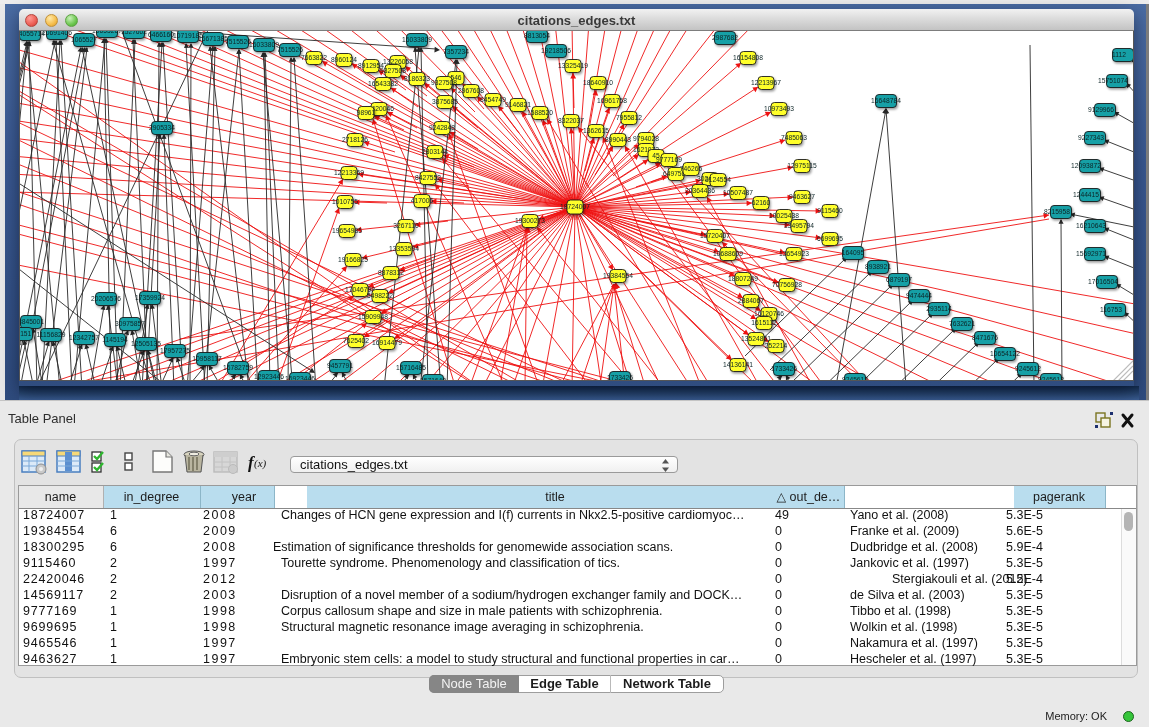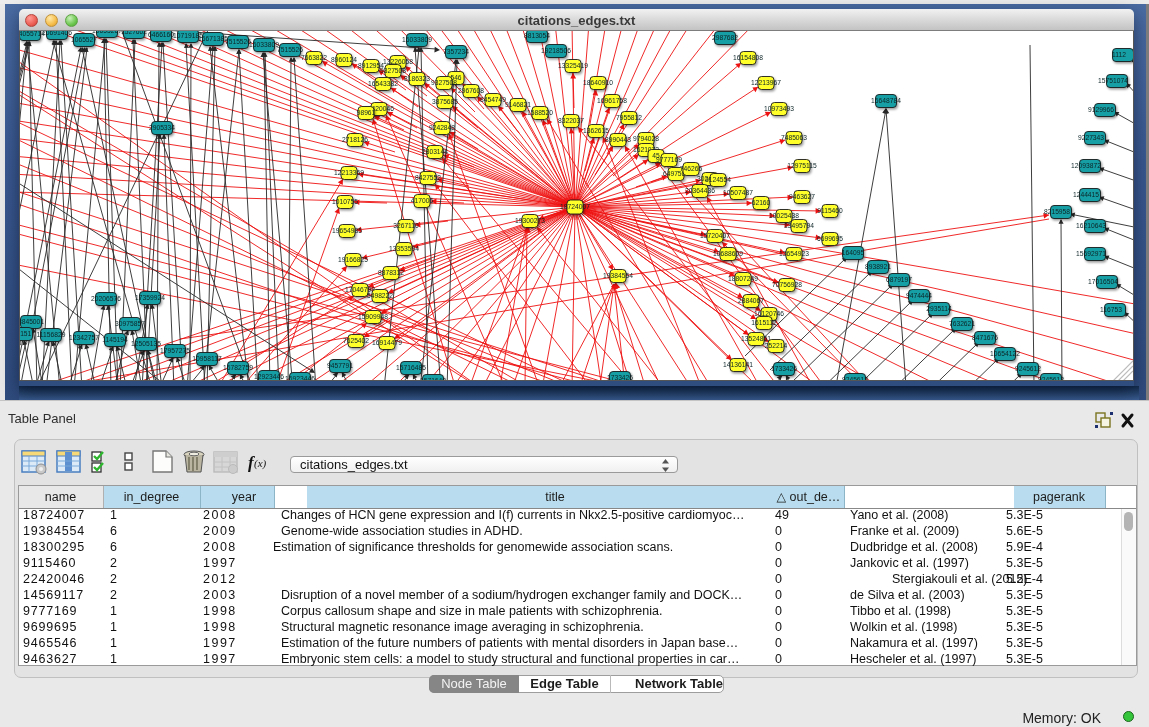--- a/index.html
+++ b/index.html
@@ -23,21 +23,21 @@
 #container { position:absolute; left:14px; top:38px; width:1124px; height:239px; background:#e3e3e3;
   border:1px solid #c0c0c0; border-radius:7px; }
 #dd { position:absolute; left:275px; top:16px; width:388px; height:17px; background:linear-gradient(180deg,#fff,#f0f0f0);
   border:1px solid #9a9a9a; border-radius:4px; font-size:13px; color:#111; padding:0px 0 0 9px; line-height:16px;}
 #tablewrap { position:absolute; left:2.5px; top:45px; width:1119px; height:181px; background:#fff; border:1px solid #9a9a9a; }
 .hcell { position:absolute; top:0; height:22px; background:#b9ddee; border-right:1px solid #8cb6c8; font-size:12.5px; color:#1c1c1c; text-align:center; line-height:22px; }
 .trow { position:absolute; left:0; width:1100px; height:16px; font-size:12.5px; color:#111; }
 .trow span { position:absolute; top:1px; white-space:nowrap; }
 .trow span:first-child { letter-spacing:0.8px; }
 .trow span:nth-child(3) { letter-spacing:1.5px; }
-#memory { position:absolute; right:48px; top:710px; font-size:14px; color:#222; }
+#memory { position:absolute; right:42px; top:710px; font-size:11px; color:#222; }
 #memdot { position:absolute; right:15px; top:711px; width:11px; height:11px; border-radius:50%; background:#35c53a; border:1px solid #1c641e; }
 </style></head>
 <body>
 <div id="app">
 <div id="topstrip"></div>
 <div id="desktop">
   <div id="underwin"></div>
   <div id="macwin">
     <div id="titlebar">
       <span class="tl" style="left:6.4px;background:radial-gradient(circle at 35% 30%,#ff9a94,#ec5f55 60%,#c33b32);border:1px solid #b5443c;"></span>
@@ -933,56 +933,56 @@
       <div style="position:absolute;left:0;top:22px;width:1117px;height:1px;background:#888;"></div>
       <div style="position:absolute;left:1102px;top:23px;width:15px;height:156px;background:#fafafa;border-left:1px solid #ddd;"></div>
       <div style="position:absolute;left:1105px;top:26px;width:9px;height:19px;background:#b4b4b4;border-radius:5px;"></div>
     </div>
   </div>
 </div>
 <div id="tabrow">
   <div style="position:absolute;left:429px;top:675px;width:295px;height:18px;background:#fff;border:1px solid #9d9d9d;border-radius:5px;"></div>
   <div style="position:absolute;left:429px;top:675px;width:90px;height:18px;background:#868686;border-radius:5px 0 0 5px;color:#f3f3f3;font-size:13px;text-align:center;line-height:18px;">Node Table</div>
   <div style="position:absolute;left:519px;top:675px;width:92px;height:18px;color:#1c1c1c;font-size:13px;font-weight:bold;text-align:center;line-height:18px;border-right:1px solid #b9b9b9;">Edge Table</div>
-  <div style="position:absolute;left:611px;top:675px;width:112px;height:18px;color:#1c1c1c;font-size:13px;font-weight:bold;text-align:right;line-height:18px;">Network Table</div>
+  <div style="position:absolute;left:611px;top:675px;width:112px;height:18px;color:#1c1c1c;font-size:13px;font-weight:bold;text-align:center;line-height:18px;">Network Table</div>
 </div>
 <div id="memory">Memory: OK</div>
 <div id="memdot"></div>
 <div id="rowshost" style="position:absolute;left:0;top:0;width:1135px;">
 <div class="trow" style="top:507px">
         <span style="left:23px">18724007</span>
         <span style="left:110px">1</span>
         <span style="left:203px">2008</span>
         <span style="left:281px">Changes of HCN gene expression and I(f) currents in Nkx2.5-positive cardiomyoc…</span>
         <span style="left:775px">49</span>
         <span style="left:850px">Yano et al. (2008)</span>
         <span style="left:1006px">5.3E-5</span>
       </div>
 <div class="trow" style="top:523px">
         <span style="left:23px">19384554</span>
         <span style="left:110px">6</span>
         <span style="left:203px">2009</span>
-        <span style="left:281px">Genome-wide association studies in ADHD.</span>
         <span style="left:775px">0</span>
         <span style="left:850px">Franke et al. (2009)</span>
         <span style="left:1006px">5.6E-5</span>
       </div>
 <div class="trow" style="top:539px">
         <span style="left:23px">18300295</span>
         <span style="left:110px">6</span>
         <span style="left:203px">2008</span>
         <span style="left:273px">Estimation of significance thresholds for genomewide association scans.</span>
         <span style="left:775px">0</span>
         <span style="left:850px">Dudbridge et al. (2008)</span>
         <span style="left:1006px">5.9E-4</span>
       </div>
 <div class="trow" style="top:555px">
         <span style="left:23px">9115460</span>
         <span style="left:110px">2</span>
         <span style="left:203px">1997</span>
+        <span style="left:281px">Tourette syndrome. Phenomenology and classification of tics.</span>
         <span style="left:775px">0</span>
         <span style="left:850px">Jankovic et al. (1997)</span>
         <span style="left:1006px">5.3E-5</span>
       </div>
 <div class="trow" style="top:571px">
         <span style="left:23px">22420046</span>
         <span style="left:110px">2</span>
         <span style="left:203px">2012</span>
         <span style="left:775px">0</span>
         <span style="left:892px">Stergiakouli et al. (2012)</span>
@@ -1012,21 +1012,20 @@
         <span style="left:203px">1998</span>
         <span style="left:281px">Structural magnetic resonance image averaging in schizophrenia.</span>
         <span style="left:775px">0</span>
         <span style="left:850px">Wolkin et al. (1998)</span>
         <span style="left:1006px">5.3E-5</span>
       </div>
 <div class="trow" style="top:635px">
         <span style="left:23px">9465546</span>
         <span style="left:110px">1</span>
         <span style="left:203px">1997</span>
-        <span style="left:281px">Estimation of the future numbers of patients with mental disorders in Japan base…</span>
         <span style="left:775px">0</span>
         <span style="left:850px">Nakamura et al. (1997)</span>
         <span style="left:1006px">5.3E-5</span>
       </div>
 <div class="trow" style="top:651px">
         <span style="left:23px">9463627</span>
         <span style="left:110px">1</span>
         <span style="left:203px">1997</span>
         <span style="left:281px">Embryonic stem cells: a model to study structural and functional properties in car…</span>
         <span style="left:775px">0</span>

